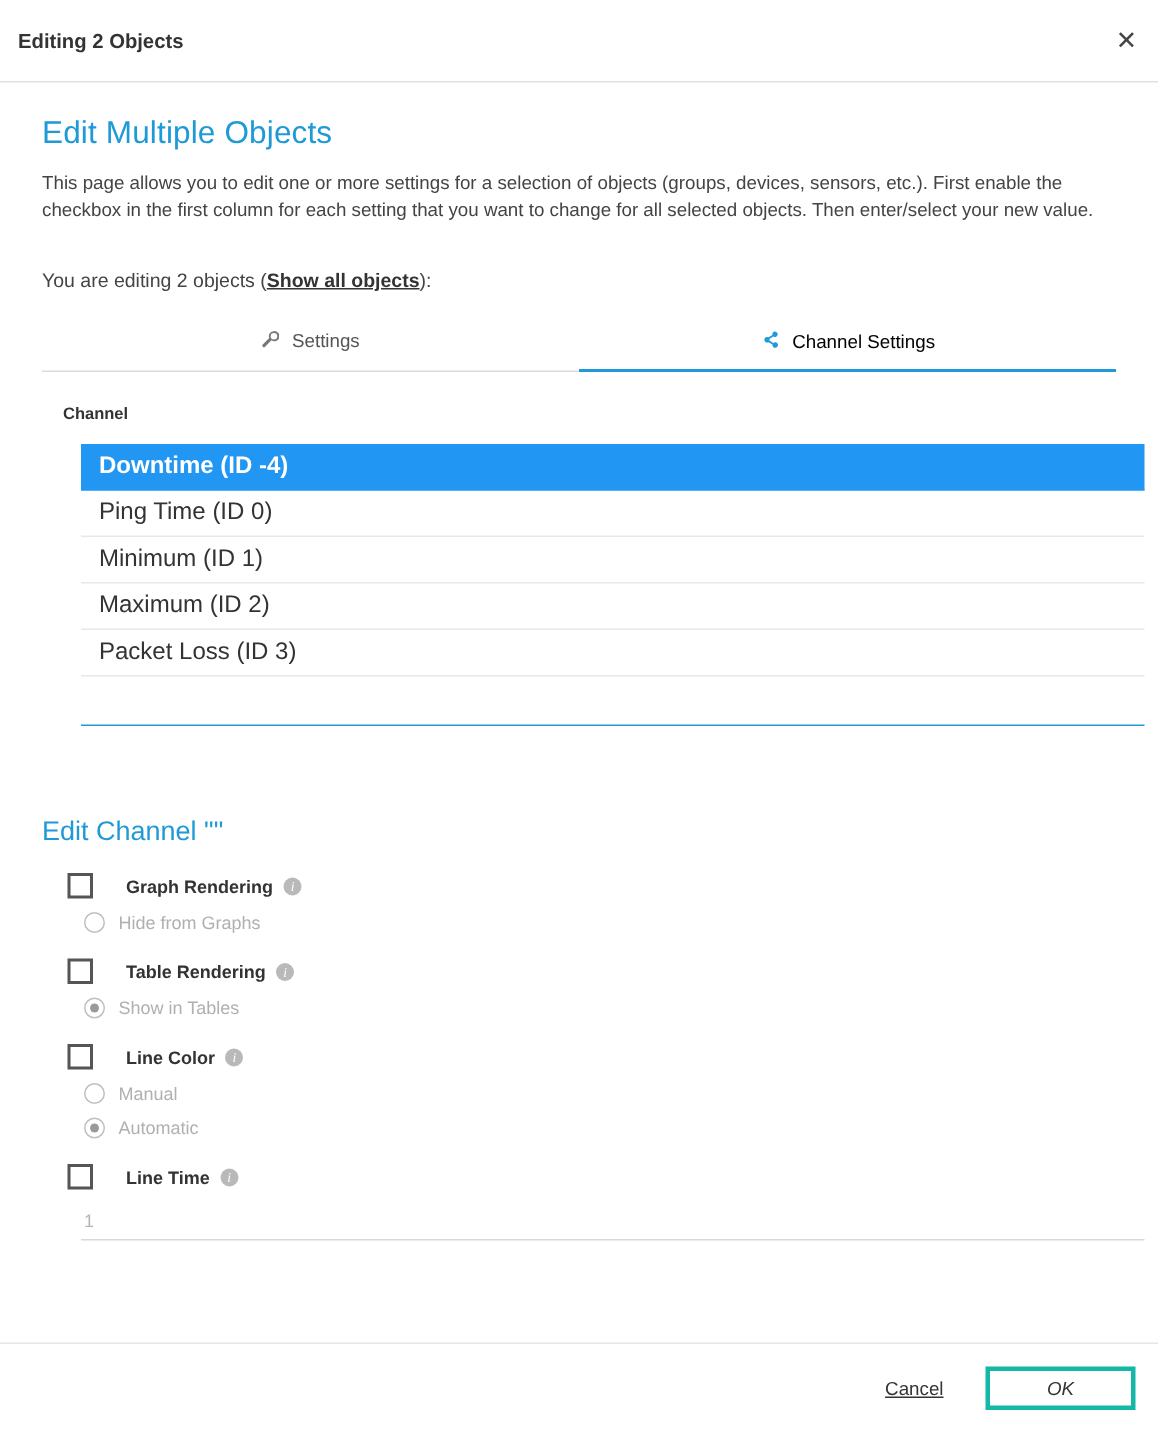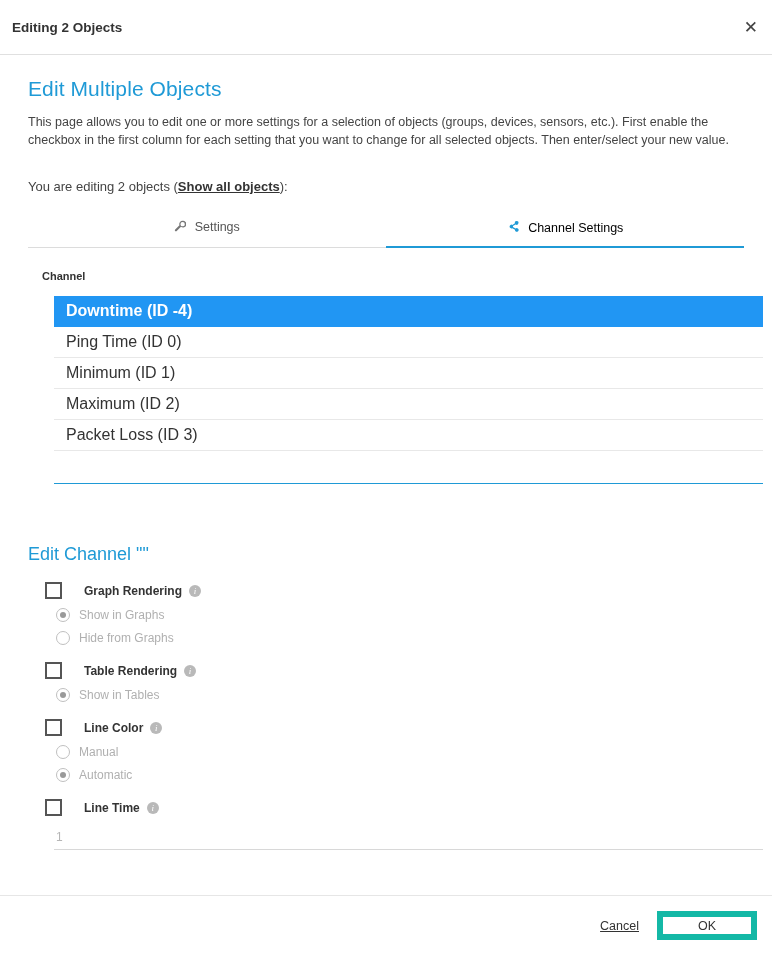--- a/index.html
+++ b/index.html
@@ -238,38 +238,39 @@
     position: absolute;
     left: 0;
     right: 0;
     bottom: 0;
     height: 60px;
     border-top: 1px solid #e6e6e6;
     display: flex;
     align-items: center;
     justify-content: flex-end;
     padding-right: 15px;
-    gap: 18px;
+    gap: 28px;
     background: #fff;
   }
   .cancel-link {
     font-size: 12.5px;
     color: #333;
     text-decoration: underline;
     cursor: pointer;
   }
   .ok-button {
     width: 100px;
     height: 29px;
-    border: 6px solid #14b8a6;
+    border: 3px solid #14b8a6;
     background: #fff;
     font-size: 12.5px;
     color: #333;
     cursor: pointer;
     font-family: "Liberation Sans", sans-serif;
+    font-style: italic;
   }
 </style>
 </head>
 <body>
 
 <div class="titlebar">
   <span class="titlebar-title">Editing 2 Objects</span>
   <span class="close-btn">✕</span>
 </div>
 
@@ -317,24 +318,20 @@
 
   <h2 class="edit-channel-title">Edit Channel ""</h2>
 
   <div class="setting-group">
     <div class="setting-head">
       <span class="cb"></span>
       <span class="setting-label">Graph Rendering</span>
       <span class="info-icon">i</span>
     </div>
     <div class="radio-row">
-      <span class="radio checked"></span>
-      <span class="radio-label">Show in Graphs</span>
-    </div>
-    <div class="radio-row">
       <span class="radio"></span>
       <span class="radio-label">Hide from Graphs</span>
     </div>
   </div>
 
   <div class="setting-group">
     <div class="setting-head">
       <span class="cb"></span>
       <span class="setting-label">Table Rendering</span>
       <span class="info-icon">i</span>

